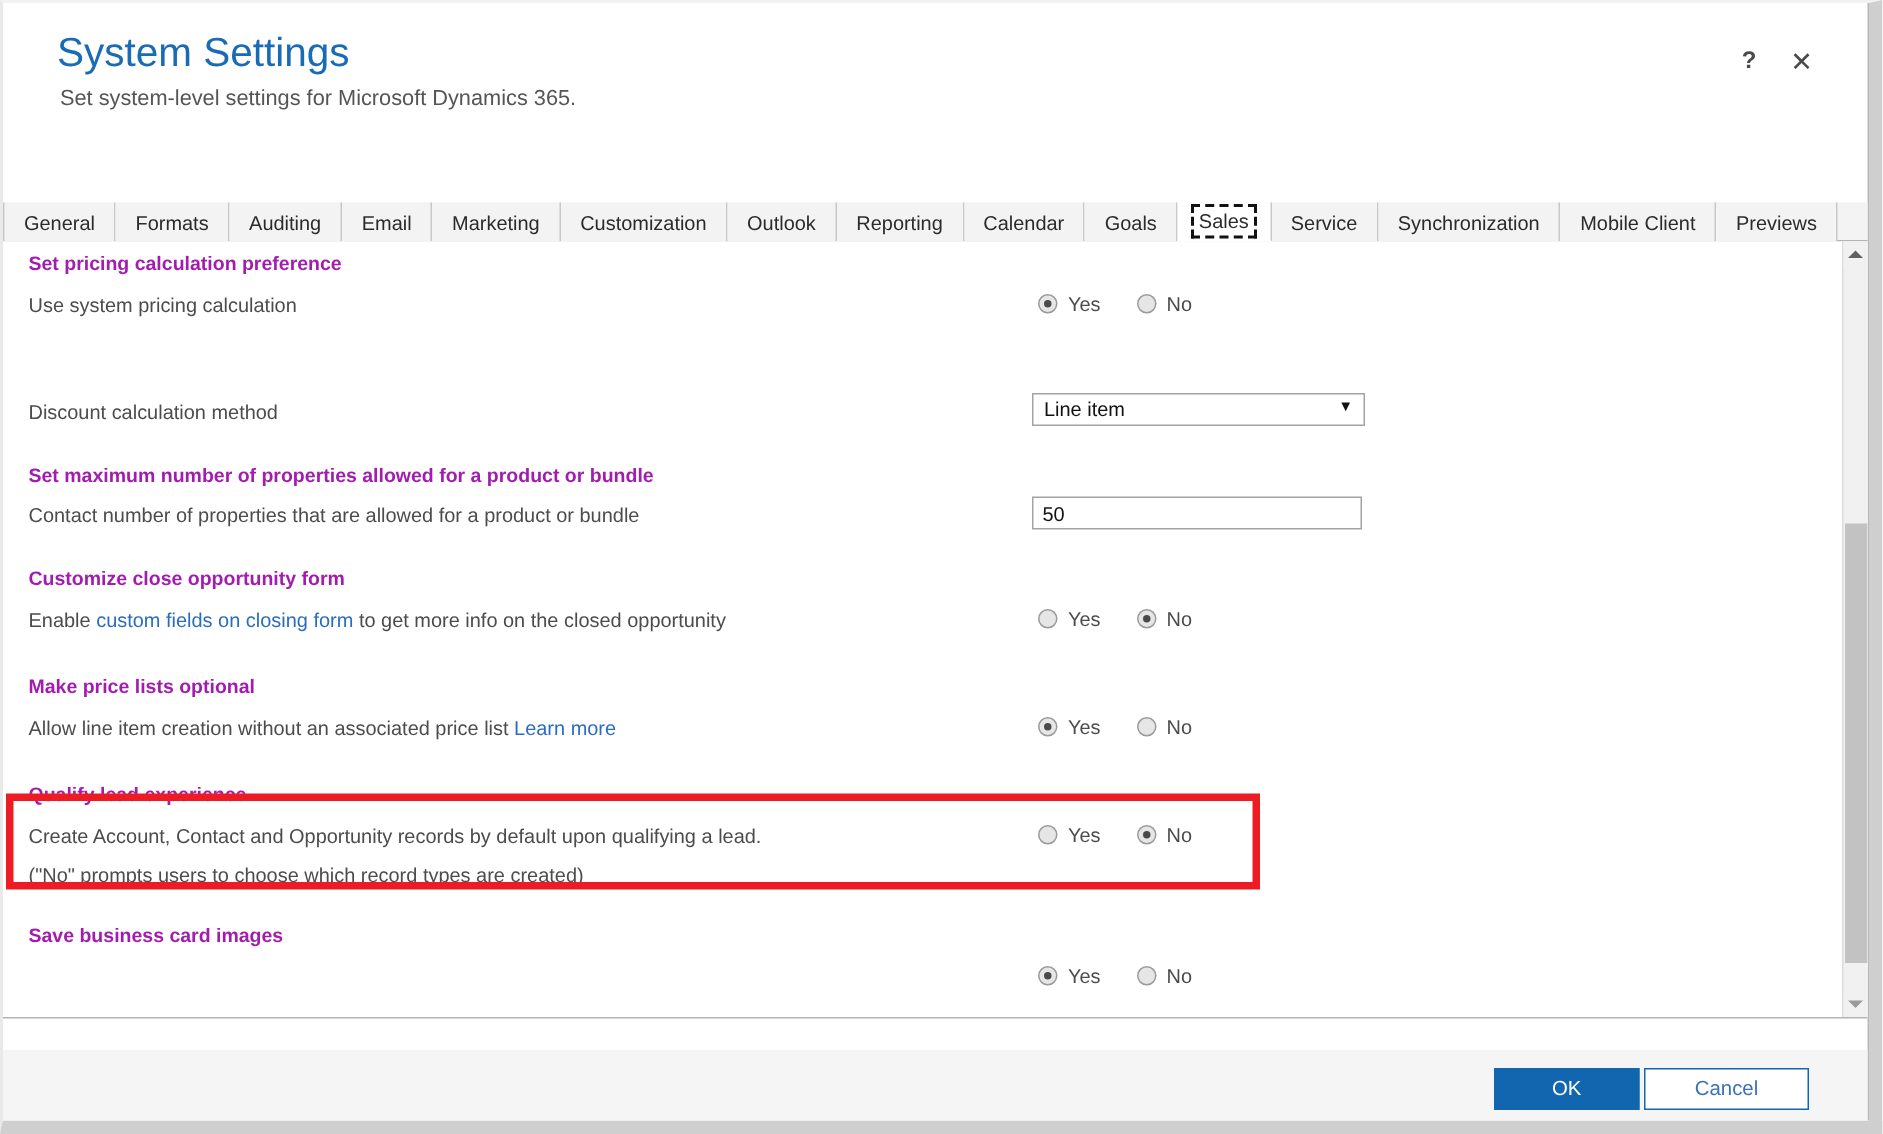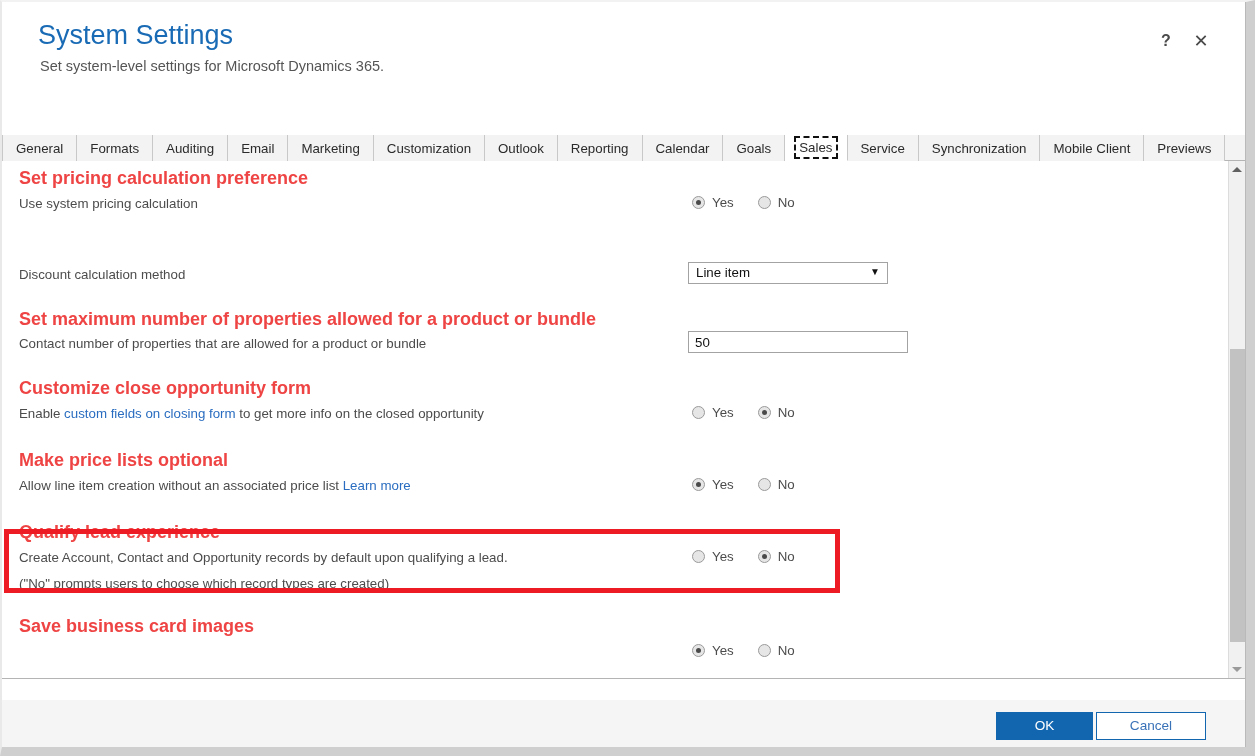--- a/index.html
+++ b/index.html
@@ -137,23 +137,23 @@
   .panel-body {
     position: absolute;
     left: 0; top: 0;
     right: 18px;
     bottom: 0;
     overflow: hidden;
   }
   .sec-head {
     position: absolute;
     left: 17px;
-    font-size: 18px;
+    font-size: 13px;
     font-weight: bold;
-    color: #ef4444;
+    color: #a21caf;
     white-space: nowrap;
   }
   .sec-desc {
     position: absolute;
     left: 17px;
     font-size: 13.3px;
     color: #4c4c4c;
     white-space: nowrap;
   }
   .sec-desc .lnk {
@@ -195,21 +195,21 @@
   }
   .radio-lbl {
     margin-left: 7px;
     font-size: 13.3px;
     color: #4c4c4c;
   }
 
   
   .ui-select {
     position: absolute;
-    width: 200px;
+    width: 222px;
     height: 22px;
     box-sizing: border-box;
     border: 1px solid #a3a3a3;
     background: #ffffff;
     font-size: 13.3px;
     color: #111111;
     cursor: pointer;
   }
   .ui-select .sel-val {
     position: absolute;

